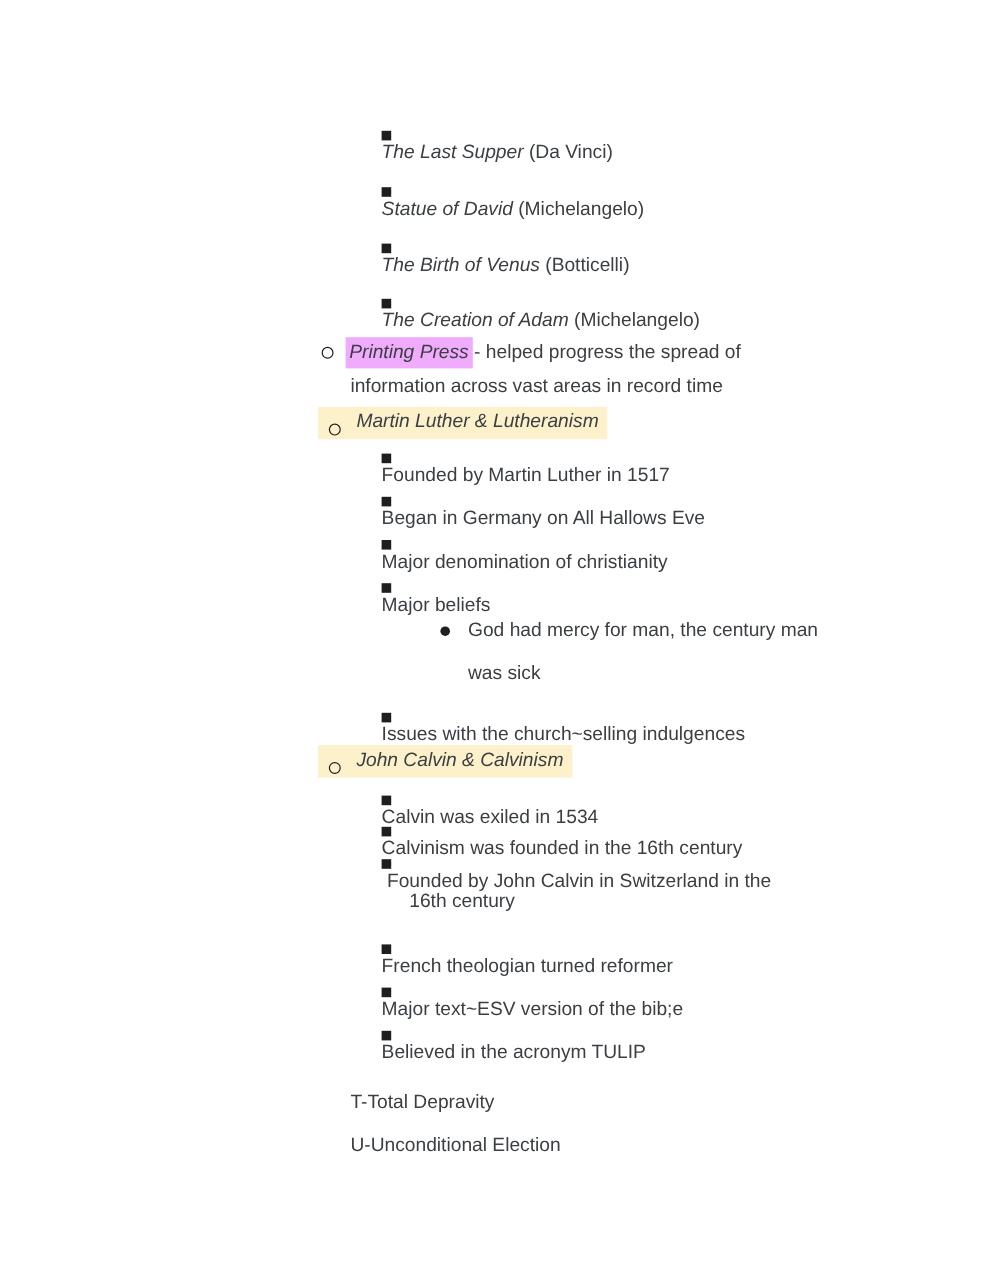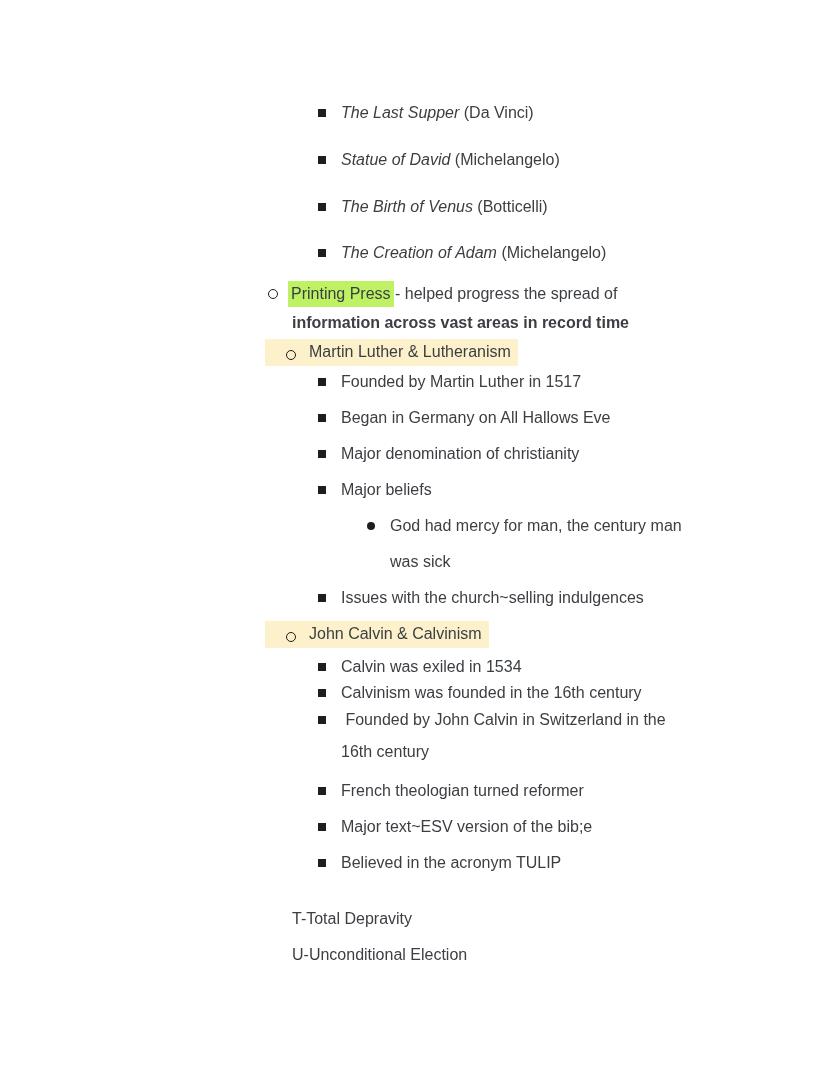--- a/index.html
+++ b/index.html
@@ -18,25 +18,25 @@
     line-height: 22px;
     color: #3b3e42;
   }
   .line {
     position: absolute;
     display: flex;
     align-items: flex-start;
     white-space: pre;
   }
   
-  .lvl-sq   { left: 318px; }
+  .lvl-sq   { left: 318px; flex-direction: column; }
   .lvl-circ { left: 268px; }
   .lvl-disc { left: 367px; }
   .cont-sq  { left: 341px; }
-  .cont-circ{ left: 292px; font-weight: bold; }
+  .cont-circ{ left: 292px; }
   .cont-disc{ left: 390px; align-items: flex-end; }
   .plain    { left: 292px; margin-top: 20px; }
   
   .marker {
     flex: 0 0 auto;
     display: inline-block;
   }
   .marker.square {
     width: 8px; height: 8px;
     background: #1e1e1e;
@@ -53,32 +53,34 @@
   .marker.disc {
     width: 8px; height: 8px;
     background: #1e1e1e;
     border-radius: 50%;
     margin: 7px 15px 0 0;
   }
   .txt { white-space: pre; }
   .txt i { font-style: italic; }
   
   mark.hl {
-    background: #bef264;
+    background: #f0abfc;
     color: inherit;
     padding: 4px 3px 5px 3px;
     margin: -4px -3px -5px -3px;
+    font-style: italic;
   }
   
   .hl-wrap {
     display: inline-flex;
-    align-items: center;
+    align-items: flex-end;
     background: #fcf1ca;
-    padding: 2px 7px 3px 21px;
+    padding: 2px 7px 3px 9px;
     margin: -2px 0 -3px -3px;
+    font-style: italic;
   }
 </style>
 </head>
 <body>
 
 <div class="page">
 
   <div class="line lvl-sq" style="top:102px">
     <span class="marker square"></span>
     <span class="txt"><i>The Last Supper</i><span> (Da Vinci)</span></span>

